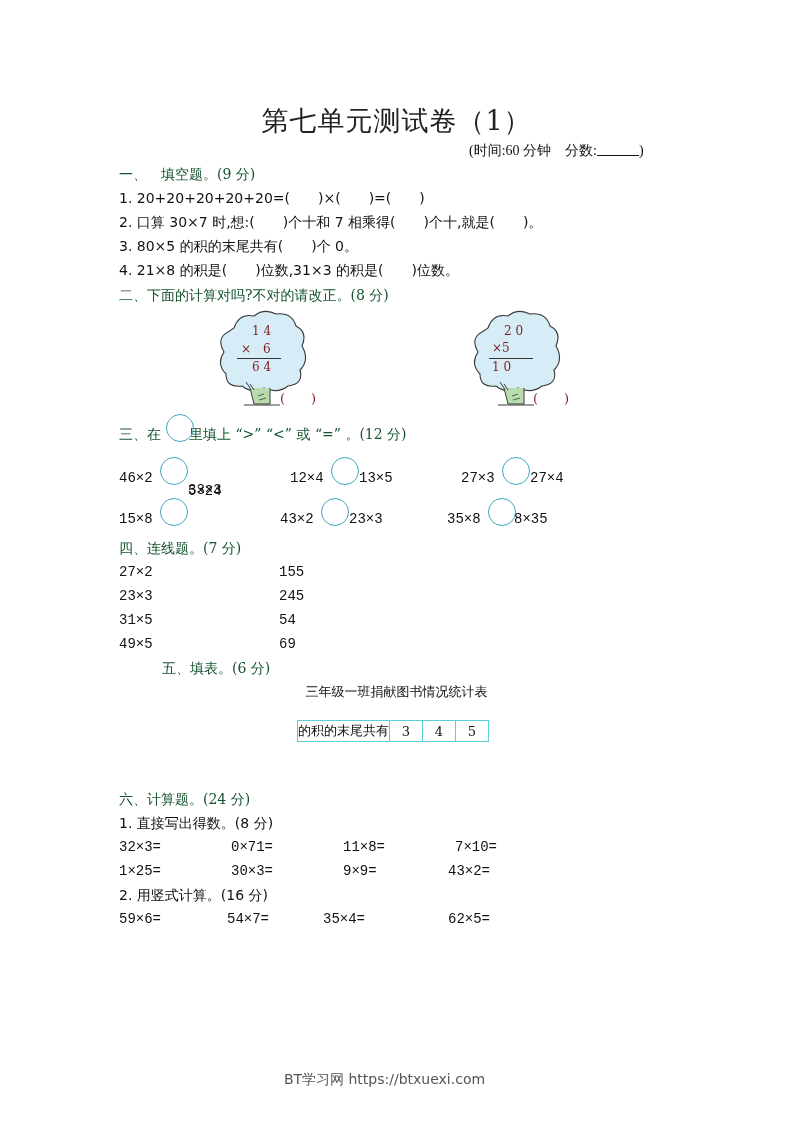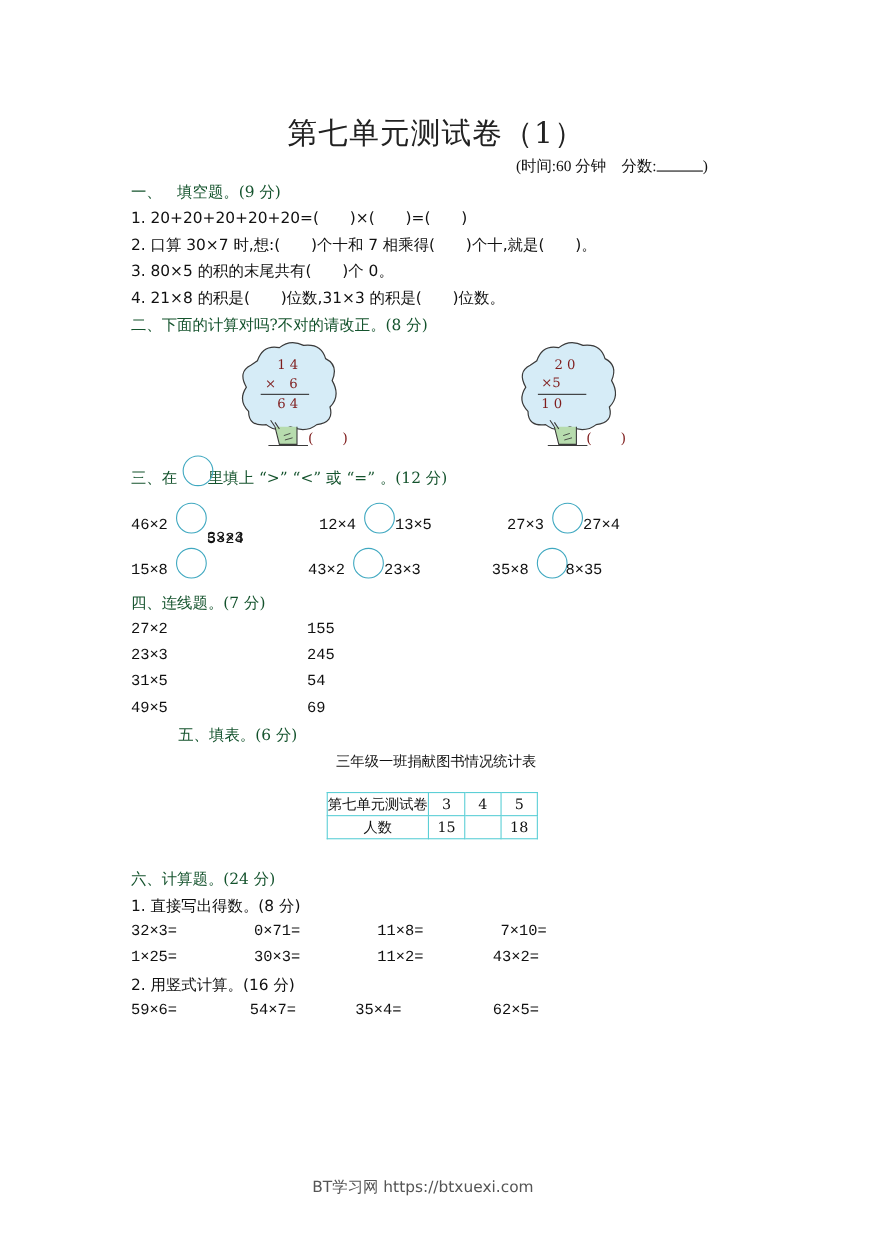--- a/index.html
+++ b/index.html
@@ -130,45 +130,39 @@
 <div class="expr" style="left:279px; top:564px;">155</div>
 <div class="expr" style="left:279px; top:588px;">245</div>
 <div class="expr" style="left:279px; top:612px;">54</div>
 <div class="expr" style="left:279px; top:636px;">69</div>
 
 <div class="abs sec" style="left:136px; top:660px;margin-left:26px;">五、填表。(6 分)</div>
 <div class="abs tbl-title">三年级一班捐献图书情况统计表</div>
 <table class="stat">
   <tbody>
       <tr>
-    <td class="h">第七单元测试卷</td>
+    <td class="h">的积的末尾共有</td>
     <td class="c">3</td>
     <td class="c">4</td>
     <td class="c">5</td>
-  </tr>
-  <tr>
-    <td class="h">人数</td>
-    <td class="c">15</td>
-    <td class="c"></td>
-    <td class="c">18</td>
   </tr>
 </tbody>
   </table>
 
 <div class="abs sec" style="left:119px; top:791px;">六、计算题。(24 分)</div>
 <div class="abs q" style="left:119px; top:815px;">1. 直接写出得数。(8 分)</div>
 
 <div class="expr" style="left:119px; top:839px;">32×3=</div>
 <div class="expr" style="left:231px; top:839px;">0×71=</div>
 <div class="expr" style="left:343px; top:839px;">11×8=</div>
 <div class="expr" style="left:455px; top:839px;">7×10=</div>
 
 <div class="expr" style="left:119px; top:863px;">1×25=</div>
 <div class="expr" style="left:231px; top:863px;">30×3=</div>
-<div class="expr" style="left:343px; top:863px;">11×2=</div>
+<div class="expr" style="left:343px; top:863px;">9×9=</div>
 <div class="expr" style="left:448px; top:863px;">43×2=</div>
 
 <div class="abs q" style="left:119px; top:887px;">2. 用竖式计算。(16 分)</div>
 <div class="expr" style="left:119px; top:911px;">59×6=</div>
 <div class="expr" style="left:227px; top:911px;">54×7=</div>
 <div class="expr" style="left:323px; top:911px;">35×4=</div>
 <div class="expr" style="left:448px; top:911px;">62×5=</div>
 
 <div class="abs footer">BT学习网 https://btxuexi.com</div>
 

